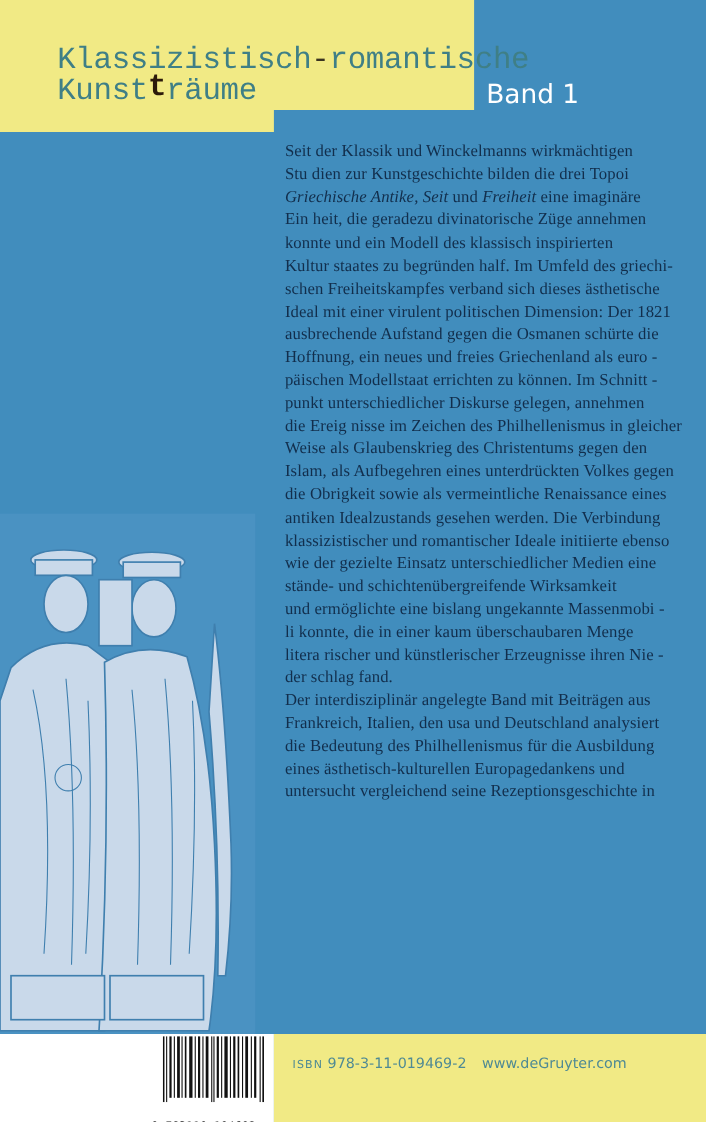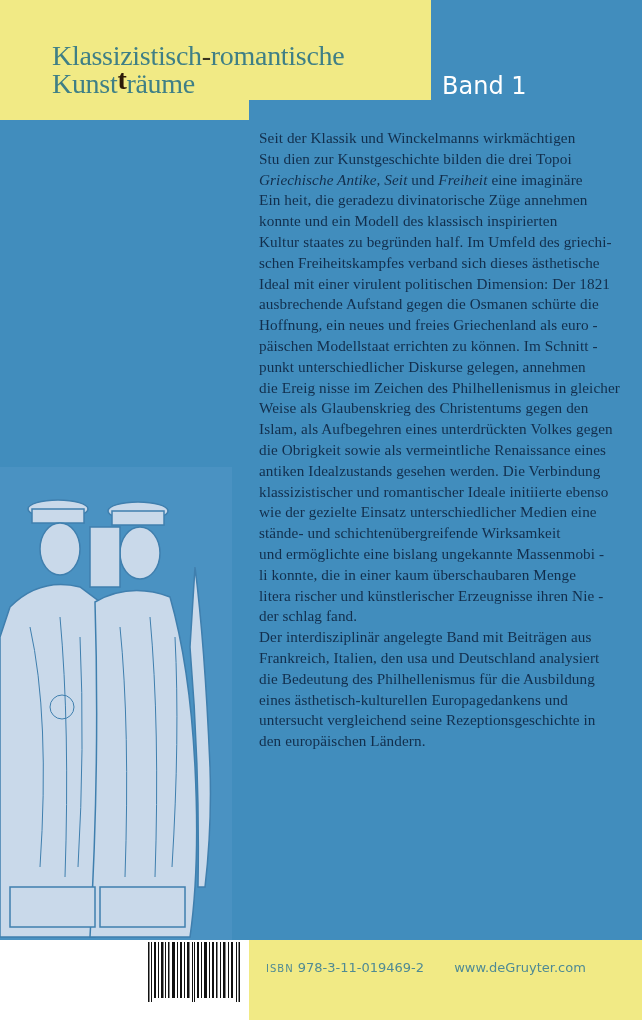--- a/index.html
+++ b/index.html
@@ -13,21 +13,21 @@
       position: absolute; left: 0; top: 0; width: 431px; height: 100px;
       background: #f1ea85;
     }
     .yellow-top-left {
       position: absolute; left: 0; top: 100px; width: 249px; height: 20px;
       background: #f1ea85;
     }
     .title {
       position: absolute; left: 52px; top: 42px;
       color: #3f7f86;
-      font-family: Liberation Serif, serif;
+      font-family: Liberation Mono, monospace;
       font-size: 28px; line-height: 28px;
       letter-spacing: -0.3px;
     }
     .title .hyphen { color: #3a3320; }
     .title .accent-t { color: #2c1a0a; font-weight: bold; position: relative; top: -4px; }
     .band {
       position: absolute; left: 442px; top: 72px;
       color: #ffffff;
       font-family: "DejaVu Sans", "Liberation Sans", sans-serif;
       font-size: 24px; line-height: 28px;
@@ -54,21 +54,21 @@
       position: absolute; left: 249px; top: 940px; width: 393px; height: 80px;
       background: #f1ea85;
     }
     .isbn-line {
       position: absolute; left: 266px; top: 960px;
       font-family: "DejaVu Sans", "Liberation Sans", sans-serif;
       font-size: 13px; color: #4f8a94;
       white-space: nowrap;
     }
     .isbn-label { font-size: 10px; letter-spacing: 1px; }
-    .isbn-url { margin-left: 26px; }
+    .isbn-url { margin-left: 10px; }
     .barcode {
       position: absolute; left: 148px; top: 942px; width: 92px; height: 60px;
     }
     .barcode-digits {
       position: absolute; left: 138px; top: 1018px; width: 104px;
       font-family: "DejaVu Sans Mono", "Liberation Mono", monospace;
       font-size: 9.5px; color: #111; letter-spacing: 0.6px; white-space: nowrap;
     }
   </style>
 </head>
@@ -107,21 +107,20 @@
     <p>stände- und schichtenübergreifende Wirksamkeit</p>
     <p>und ermöglichte eine bislang ungekannte Massenmobi -</p>
     <p>li konnte, die in einer kaum überschaubaren Menge</p>
     <p>litera rischer und künstlerischer Erzeugnisse ihren Nie -</p>
     <p>der schlag fand.</p>
     <p>Der interdisziplinär angelegte Band mit Beiträgen aus</p>
     <p>Frankreich, Italien, den usa und Deutschland analysiert</p>
     <p>die Bedeutung des Philhellenismus für die Ausbildung</p>
     <p>eines ästhetisch-kulturellen Europagedankens und</p>
     <p>untersucht vergleichend seine Rezeptionsgeschichte in</p>
-    <p>den europäischen Ländern.</p>
   </div>
 
 <div class="image-panel">
   <svg width="232" height="473" viewBox="0 0 232 473">
     <g fill="#c9d9ea" stroke="#3f7fae" stroke-width="1.5">
 
       <ellipse cx="58" cy="42" rx="30" ry="9"></ellipse>
       <rect x="32" y="42" width="52" height="14"></rect>
 
       <ellipse cx="138" cy="44" rx="30" ry="9"></ellipse>

